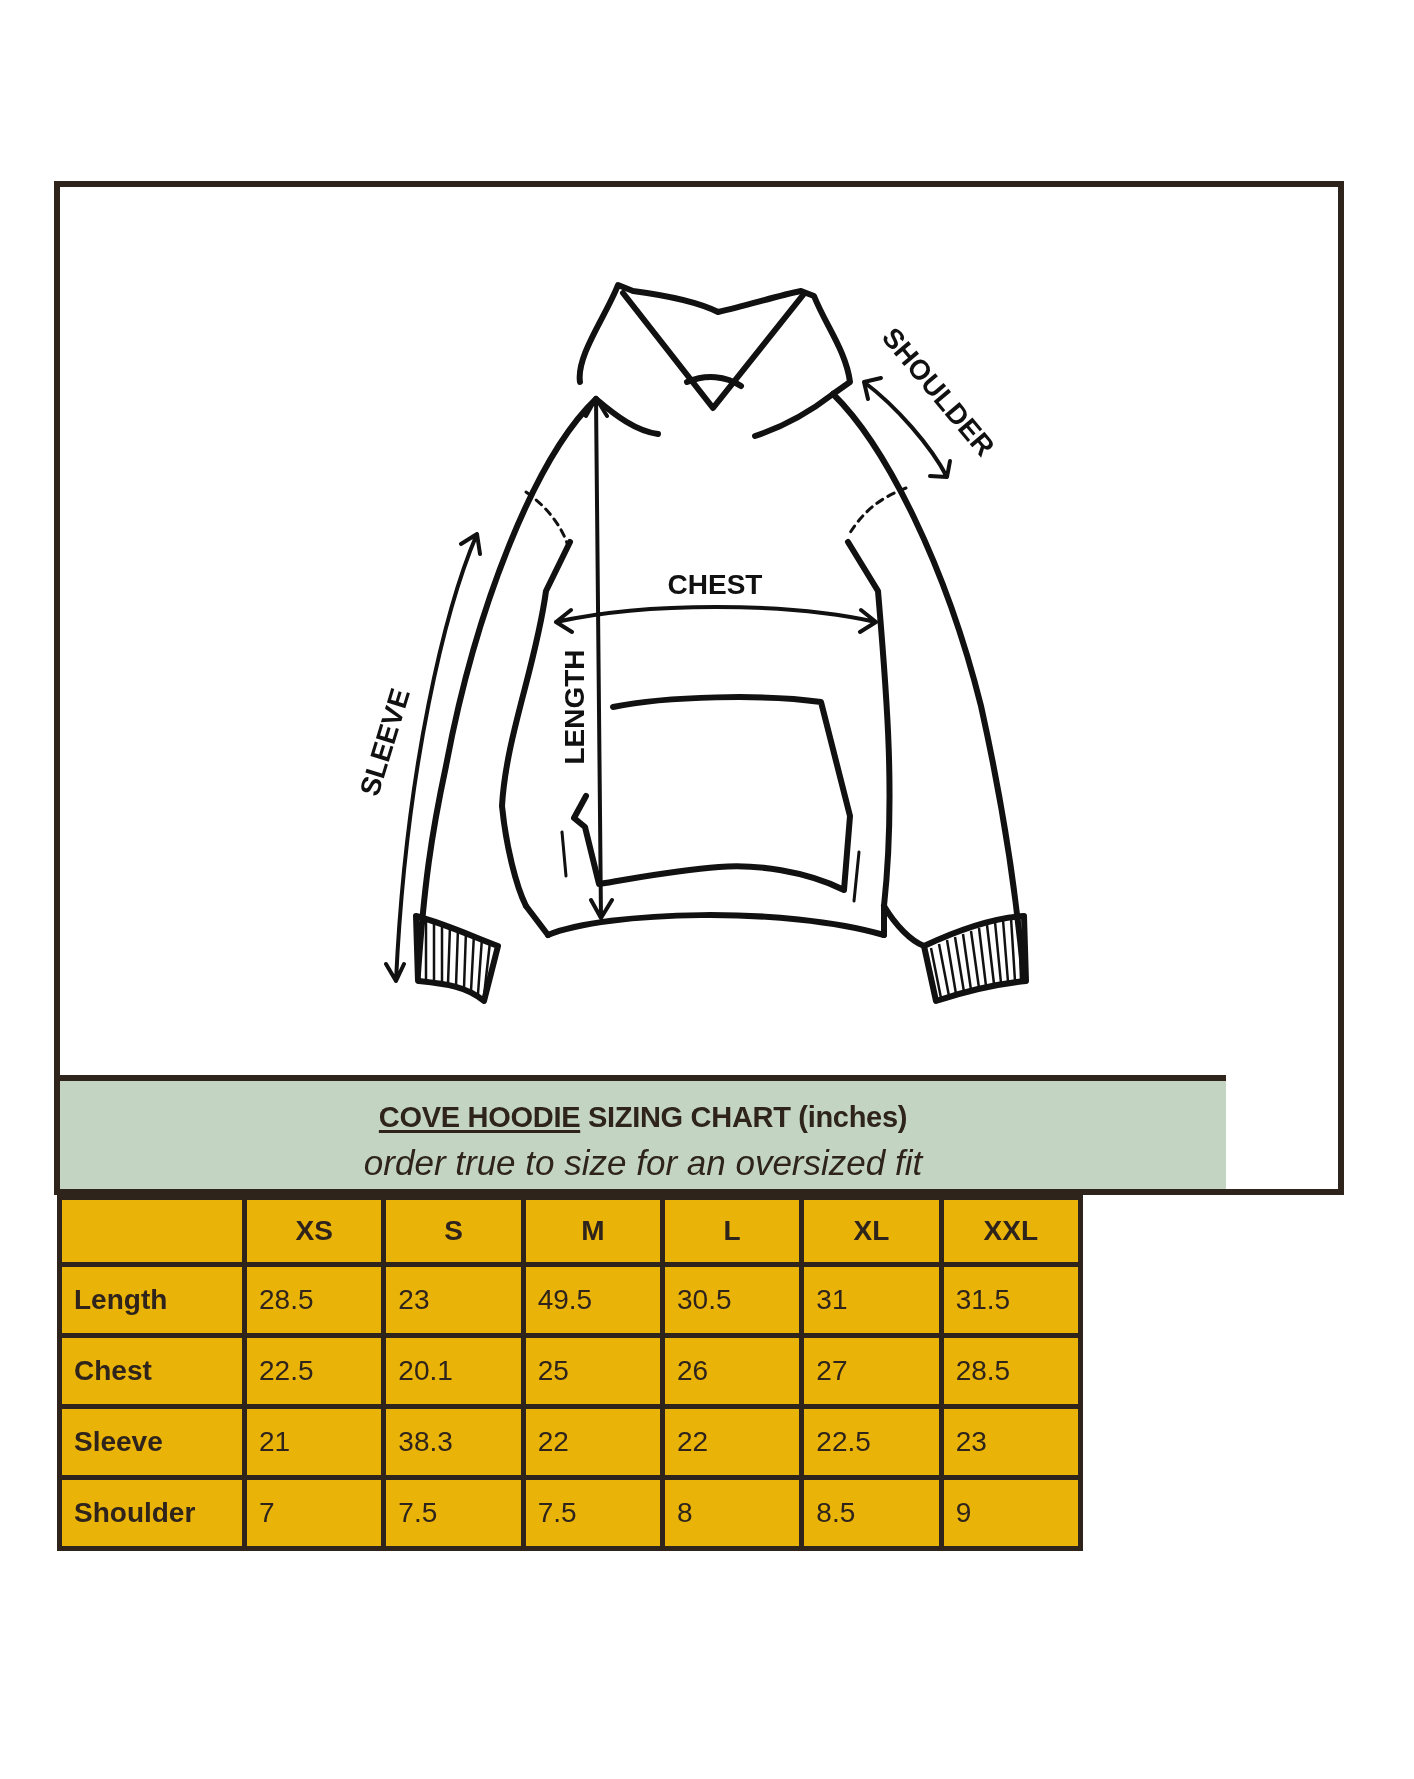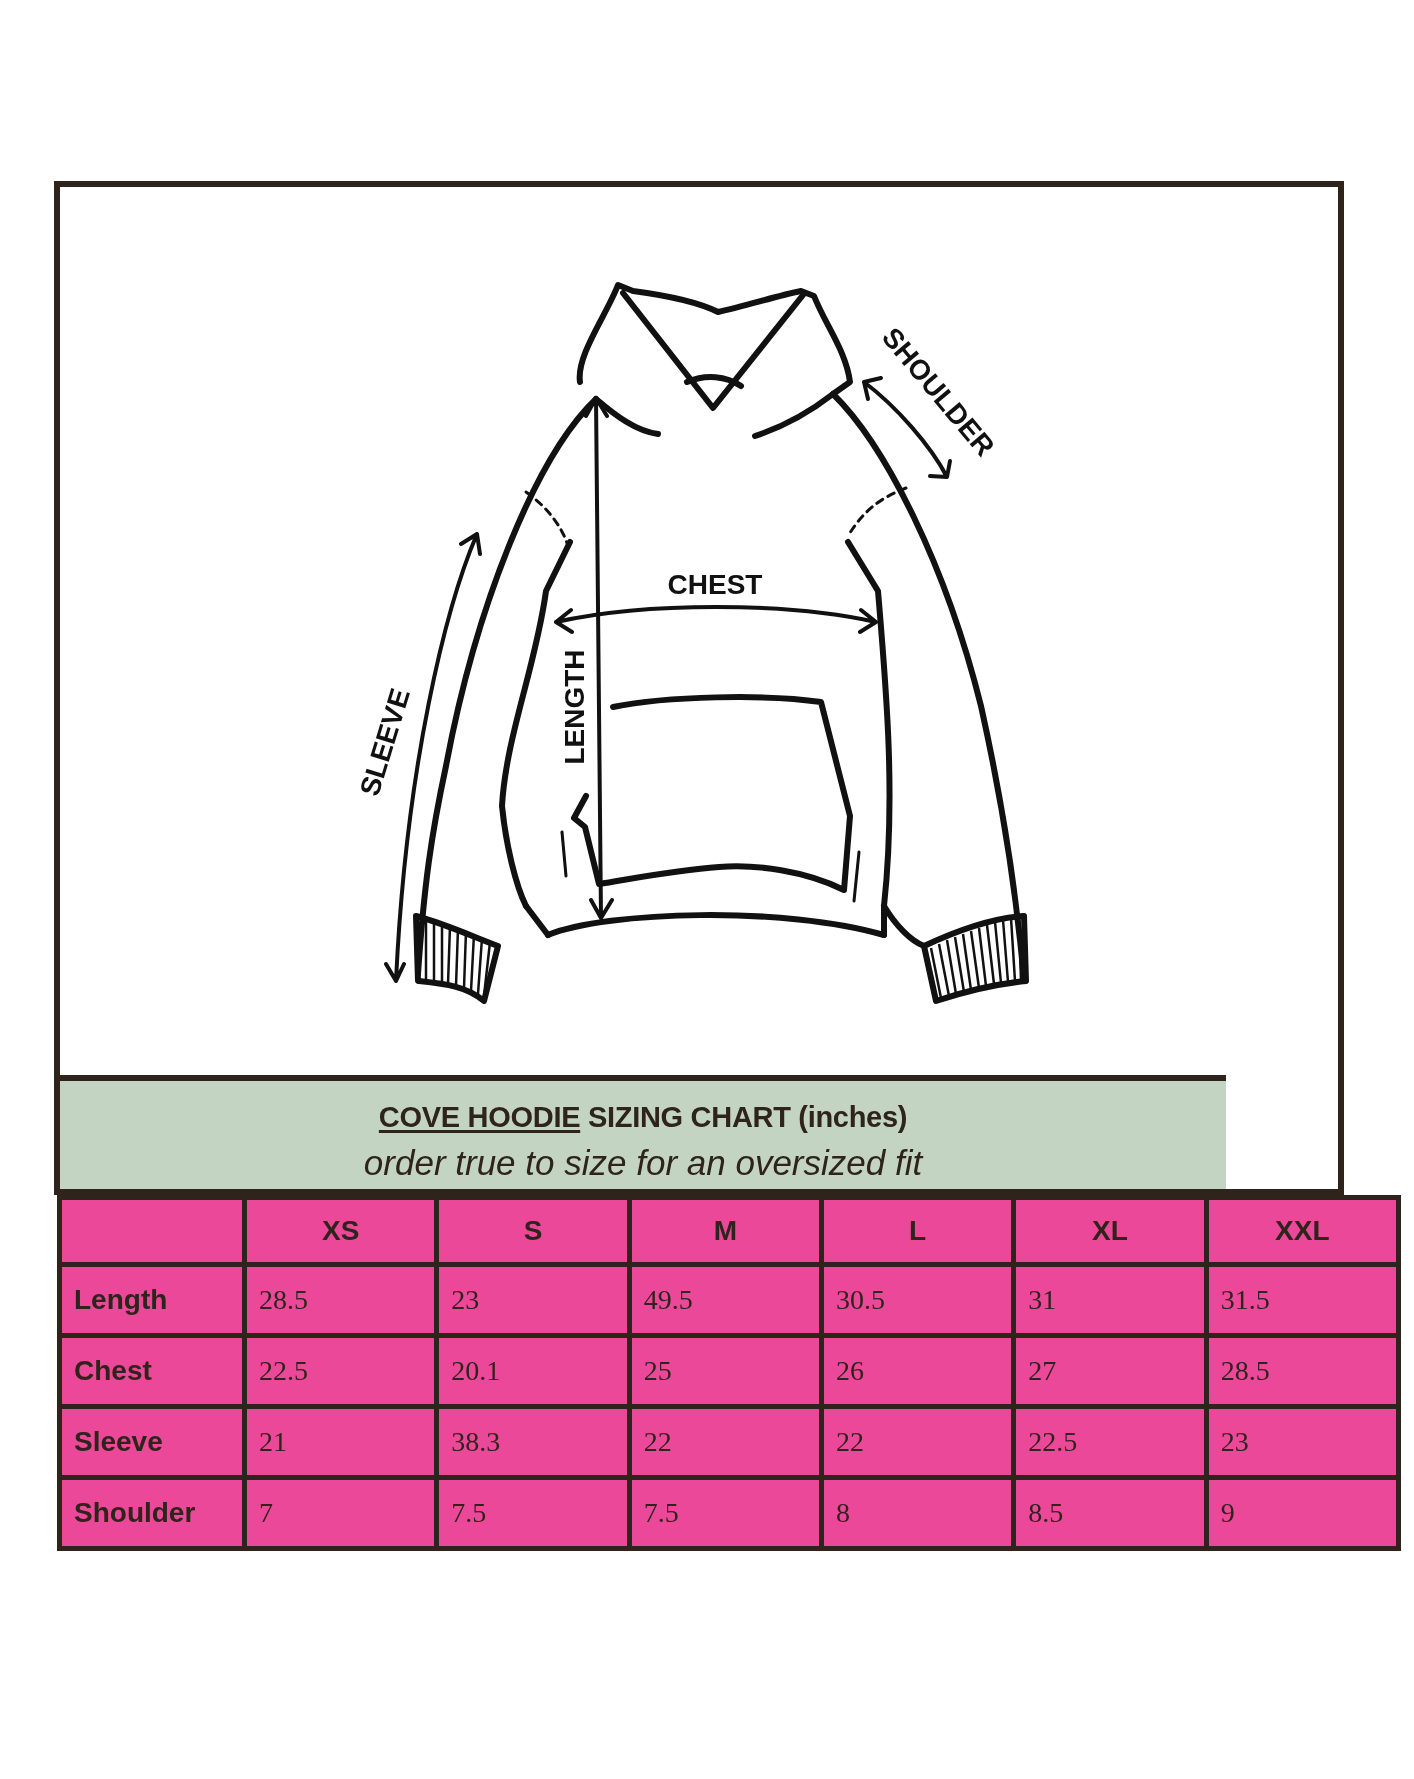--- a/index.html
+++ b/index.html
@@ -22,30 +22,30 @@
   .band-title {
     position: absolute; left: 0; right: 0; top: 20px;
     font-size: 29px; font-weight: bold; letter-spacing: -0.3px; color: #2e241c;
   }
   .band-title .u { text-decoration: underline; text-decoration-thickness: 3px; text-underline-offset: 3px; }
   .band-sub {
     position: absolute; left: 0; right: 0; top: 62px;
     font-size: 35px; font-style: italic; color: #2e241c;
   }
   table.size-table {
-    position: absolute; left: 57px; top: 1195px; width: 1344px; height: 356px;
-    border-collapse: collapse; background: #ec4899; table-layout: fixed;
+    position: absolute; left: 57px; top: 1195px; width: 1026px; height: 356px;
+    border-collapse: collapse; background: #eab308; table-layout: fixed;
   }
   table.size-table td, table.size-table th {
     border: 5px solid #2e241c; font-size: 28px; color: #2e241c;
     padding: 0 0 0 12px; text-align: left; vertical-align: middle;
   }
   table.size-table thead th { text-align: center; font-weight: bold; height: 62px; padding: 0; }
   table.size-table tbody th { font-weight: bold; }
-  table.size-table tbody td { height: 62px; font-family: Liberation Serif, serif; }
+  table.size-table tbody td { height: 62px; }
   table.size-table col.c0 { width: 185px; }
   .svg-text { font-family: "Liberation Sans", sans-serif; font-weight: bold; fill: #111; }
 </style>
 </head>
 <body>
 
 <div class="frame">
   <svg class="illustration" viewBox="54 181 1278 888" width="1278" height="888" xmlns="http://www.w3.org/2000/svg">
     <g fill="none" stroke="#111" stroke-width="6" stroke-linecap="round" stroke-linejoin="round">
 

